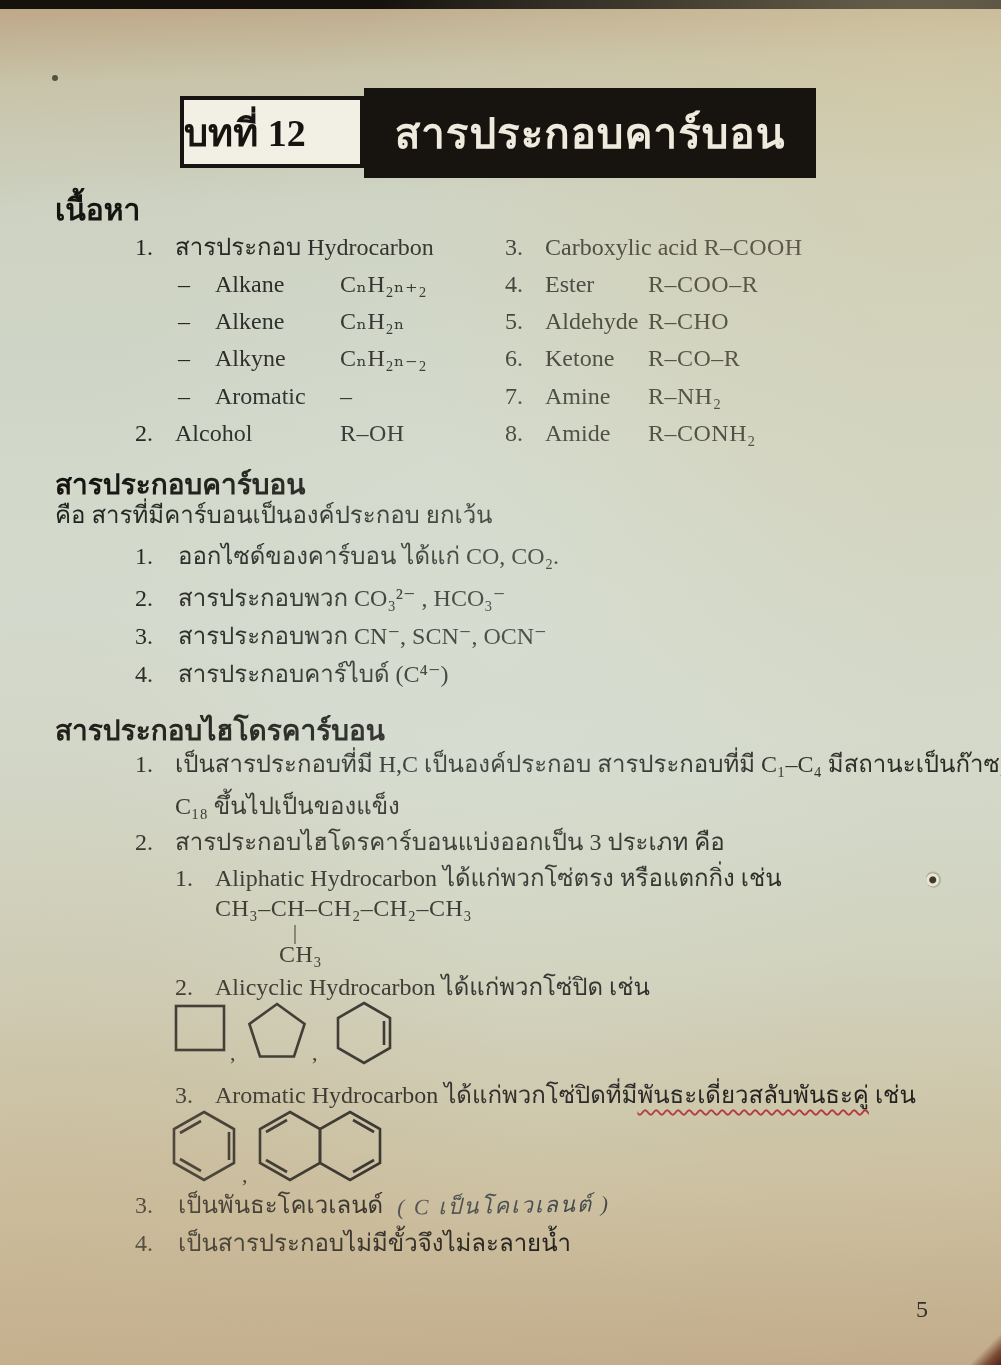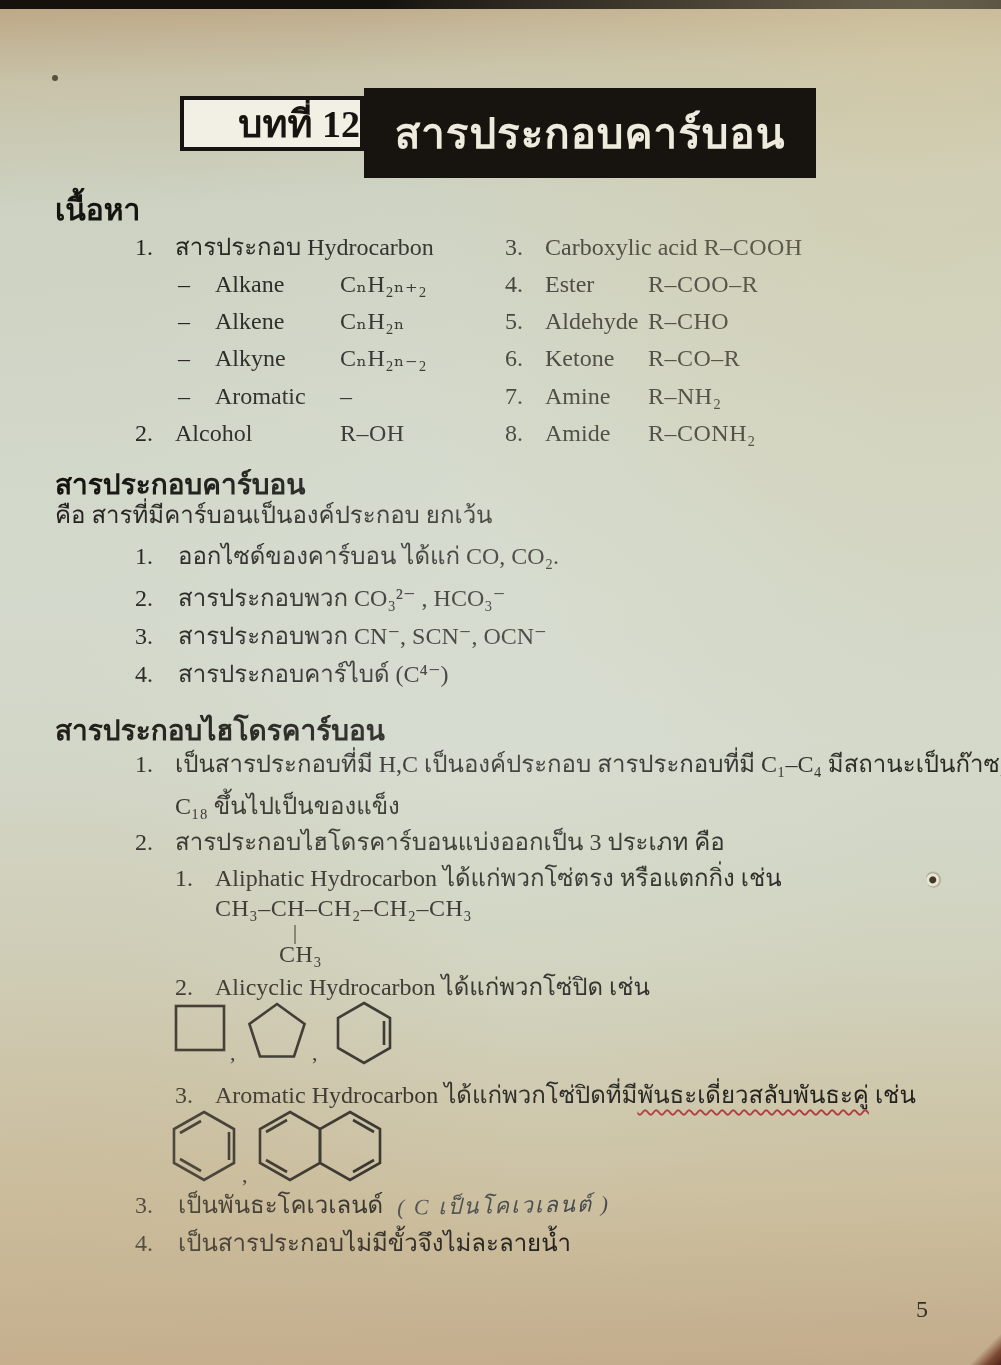--- a/index.html
+++ b/index.html
@@ -15,23 +15,23 @@
   .page::after{
     content:"";position:absolute;inset:0;pointer-events:none;
     background:
       radial-gradient(ellipse at 92% 6%, rgba(216,202,160,0.45), transparent 42%),
       radial-gradient(ellipse at 4% 96%, rgba(198,176,140,0.40), transparent 38%),
       radial-gradient(ellipse at 50% 45%, rgba(222,230,218,0.25), transparent 60%);
   }
   .abs{position:absolute;}
   .top-strip{left:0;top:0;width:100%;height:9px;background:#15120e;}
   .chapter-box{
-    left:180px;top:96px;width:184px;height:55px;background:#f2efe4;
+    left:180px;top:96px;width:184px;height:72px;background:#f2efe4;
     border:4px solid #161310;box-sizing:border-box;
-    display:flex;align-items:center;justify-content:flex-end;
+    display:flex;align-items:center;justify-content:flex-start;
     font-size:38px;font-weight:bold;color:#161310;z-index:2;
   }
   .title-box{
     left:364px;top:88px;width:452px;height:90px;background:#17140f;
     display:flex;align-items:center;justify-content:center;
     font-size:42px;font-weight:bold;color:#eeeadd;letter-spacing:1px;z-index:1;
   }
   .h1{font-size:30px;font-weight:bold;color:#151411;white-space:nowrap;}
   .h2{font-size:28px;font-weight:bold;color:#151411;white-space:nowrap;}
   .row{position:absolute;white-space:nowrap;font-size:24px;line-height:1.25;}

